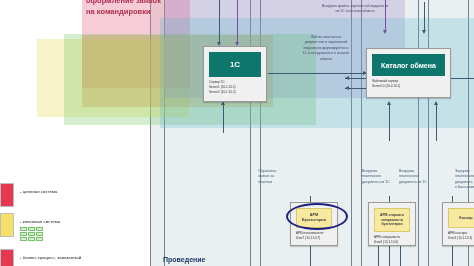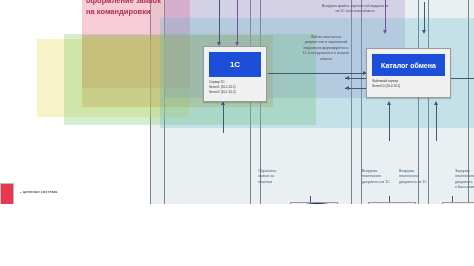--- a/index.html
+++ b/index.html
@@ -1,36 +1,36 @@
 <!DOCTYPE html>
 <html><head>
 <meta charset="utf-8">
 <style>
   html,body{margin:0;padding:0;background:#ffffff;}
   body{width:474px;height:266px;overflow:hidden;
        font-family:"Liberation Sans","DejaVu Sans",sans-serif;}
-  #stage{position:relative;width:474px;height:204px;overflow:hidden;background:#ffffff;text-decoration:underline;}
+  #stage{position:relative;width:474px;height:266px;overflow:hidden;background:#ffffff;text-decoration:underline;}
 
   
   .canvas{position:absolute;left:150px;top:0;width:324px;height:266px;
           background:#eaf0f2;}
   .lane-line{position:absolute;top:0;bottom:0;width:1px;background:#5b7186;opacity:.85;}
 
   
   .zone{position:absolute;}
   .zone-label{position:absolute;font-size:7.5px;line-height:1.45;font-weight:bold;
               white-space:pre-line;}
 
   
   .node{position:absolute;background:#f0f0f0;border:1px solid #9a9a9a;
         box-shadow:0 1px 1px rgba(0,0,0,.18);box-sizing:border-box;}
   .node-head{margin:5px 5px 3px 5px;color:#ffffff;font-weight:bold;
              display:flex;align-items:center;justify-content:center;
              text-align:center;box-sizing:border-box;}
-  .node-head.red{background:#1d4ed8;}
+  .node-head.red{background:#0f766e;}
   .node-head.yellow{background:#f7e9a0;border:1px solid #d9c96a;color:#3b3b3b;}
   .node-meta{margin:0 5px 4px 5px;font-size:3.1px;line-height:1.55;color:#333;
              white-space:pre-line;}
 
   
   .conn{position:absolute;background:#3c5a74;}
   .conn.v{width:1px;}
   .conn.h{height:1px;}
   .conn.purple{background:#7a4fa3;}
   .arrow{position:absolute;width:0;height:0;}

